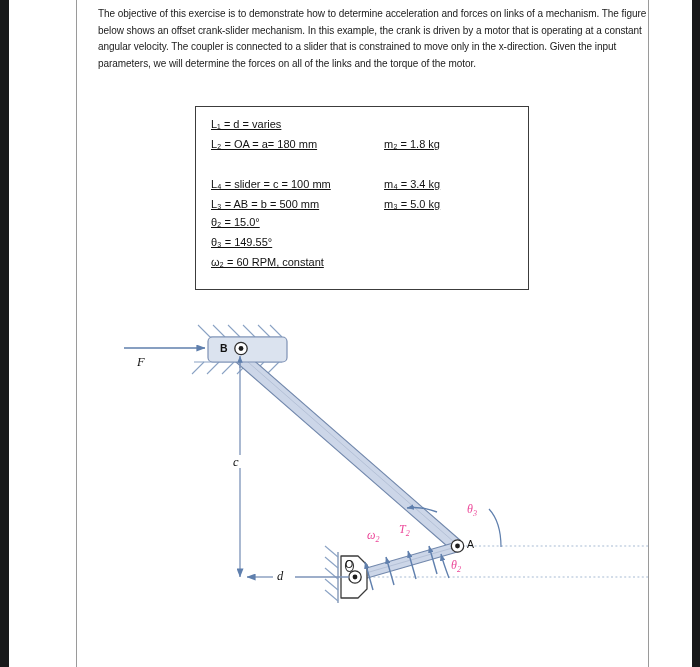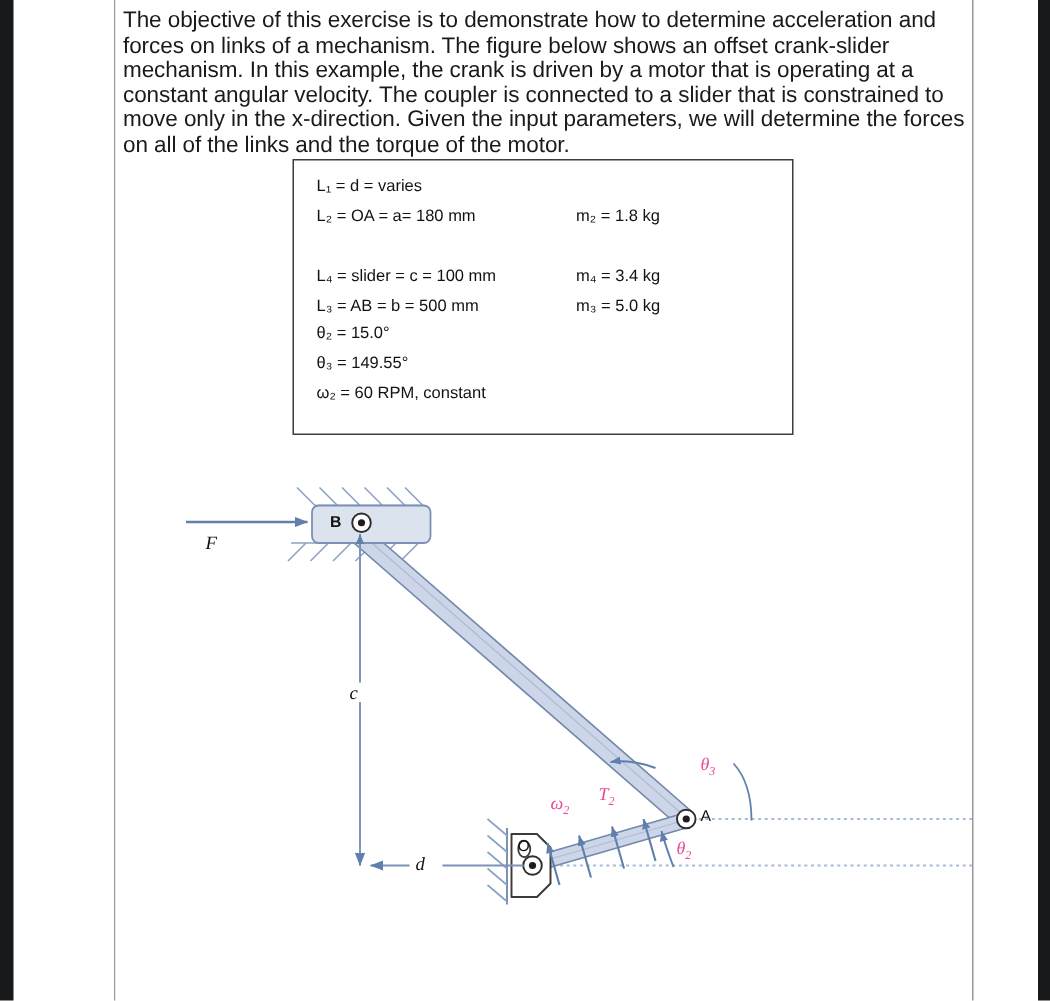--- a/index.html
+++ b/index.html
@@ -42,24 +42,24 @@
     left: 77px;
     top: 0;
     width: 571px;
     height: 667px;
     background: #ffffff;
   }
 
   
   .intro {
     position: absolute;
-    left: 5px;
+    left: 21px;
     top: 6px;
     width: 562px;
-    font-size: 15px;
+    font-size: 10px;
     line-height: 16.6px;
     color: #1a1a1a;
     letter-spacing: -0.05px;
   }
 
   
   .param-box {
     position: absolute;
     left: 118px;
     top: 106px;
@@ -67,20 +67,21 @@
     height: 184px;
     border: 1px solid #3c3c3c;
     box-sizing: border-box;
     background: #ffffff;
   }
   .param-row {
     position: absolute;
     font-size: 11px;
     color: #121212;
     white-space: nowrap;
+    text-decoration: underline;
   }
   .col-a { left: 15px; }
   .col-b { left: 188px; }
   .pr0 { top: 11px; }
   .pr1 { top: 31px; }
   .pr2 { top: 51px; margin-top: 40px; }
   .pr3 { top: 71px; }
   .pr4 { top: 109px; }
   .pr5 { top: 129px; }
   .pr6 { top: 149px; }

